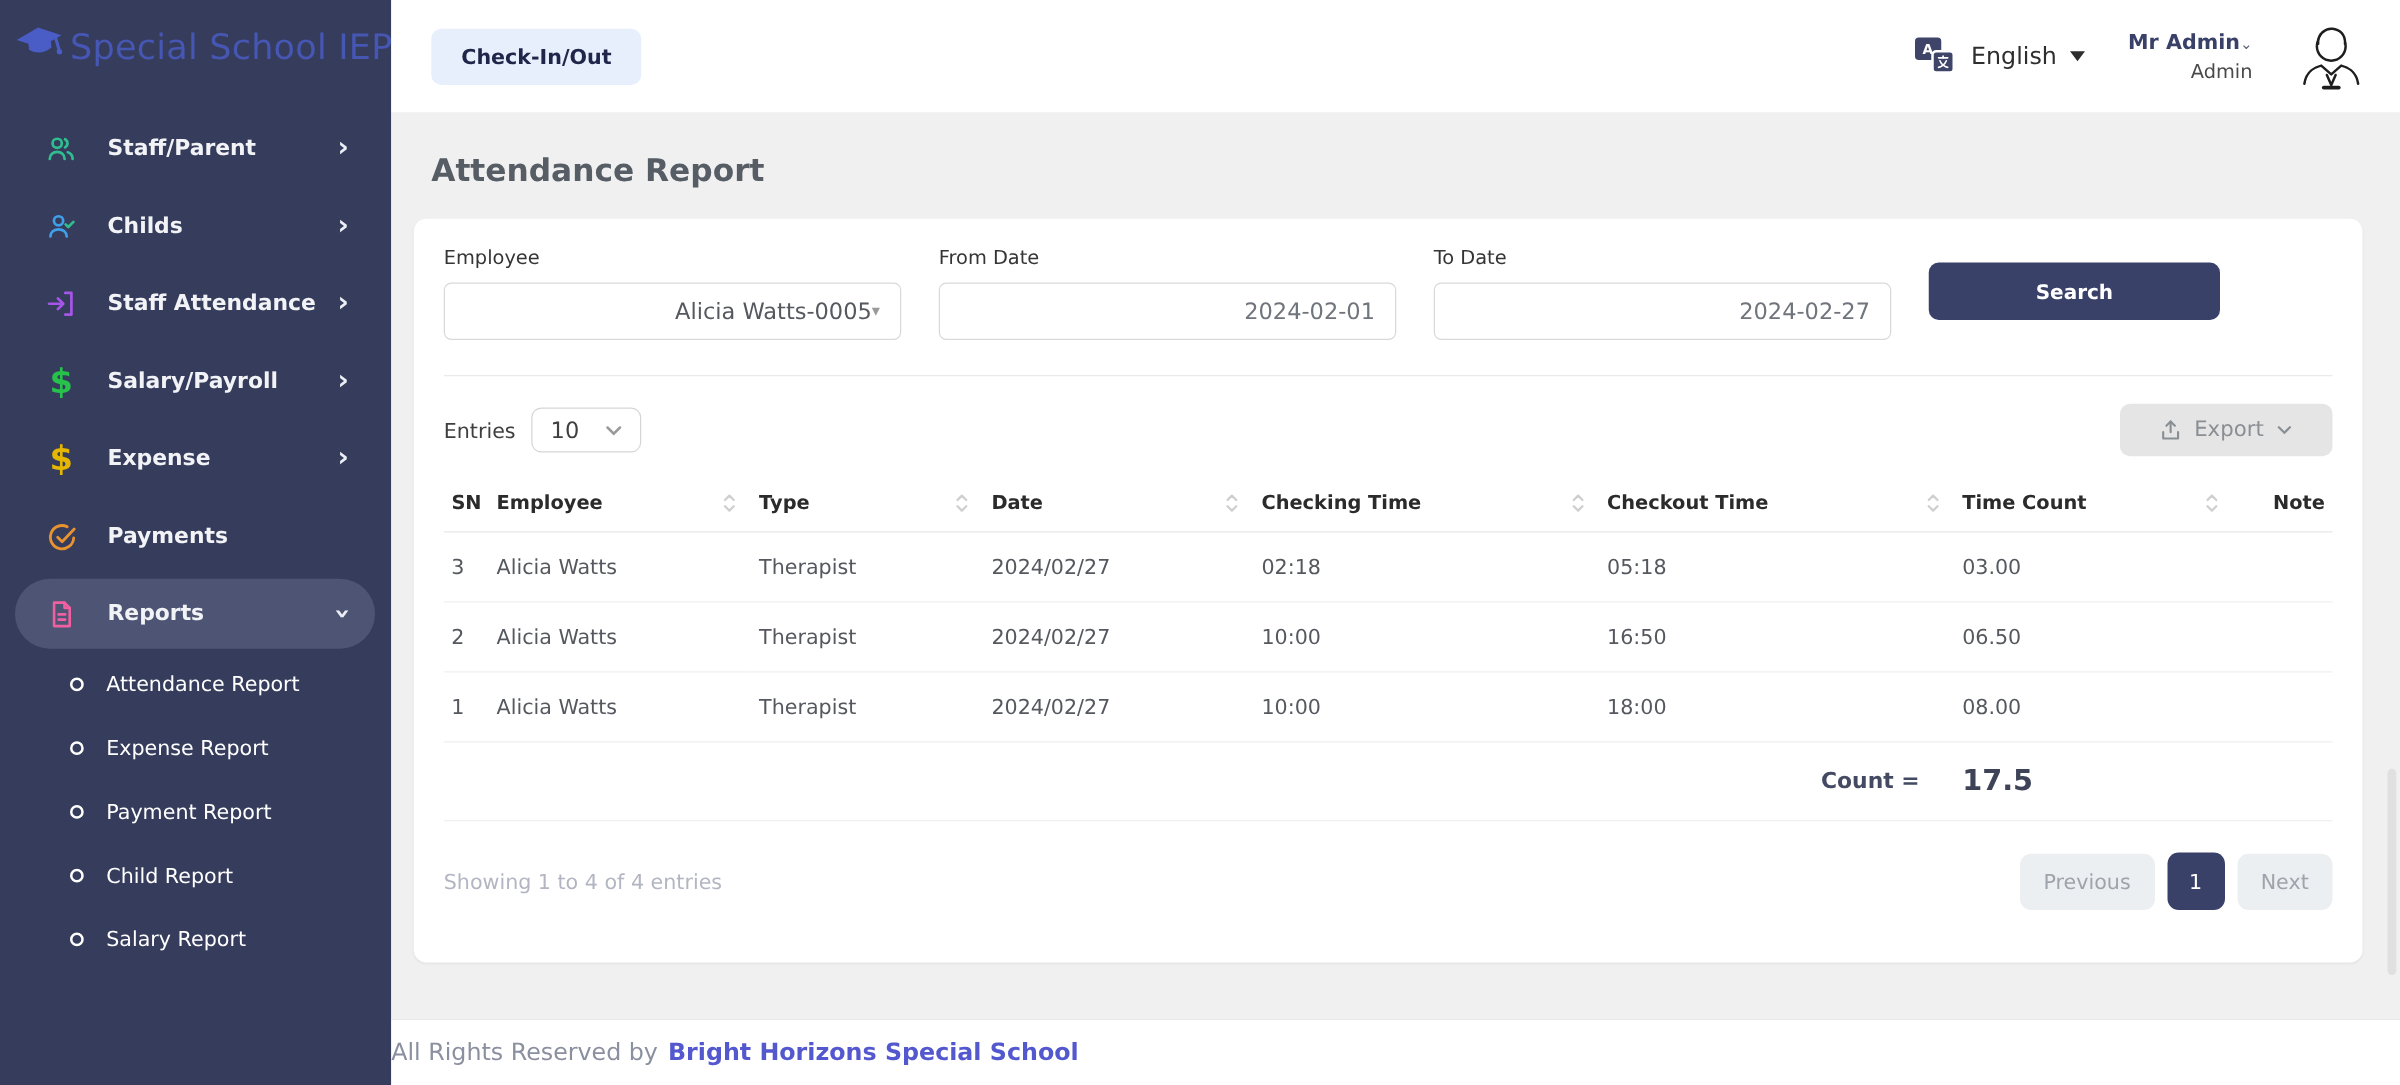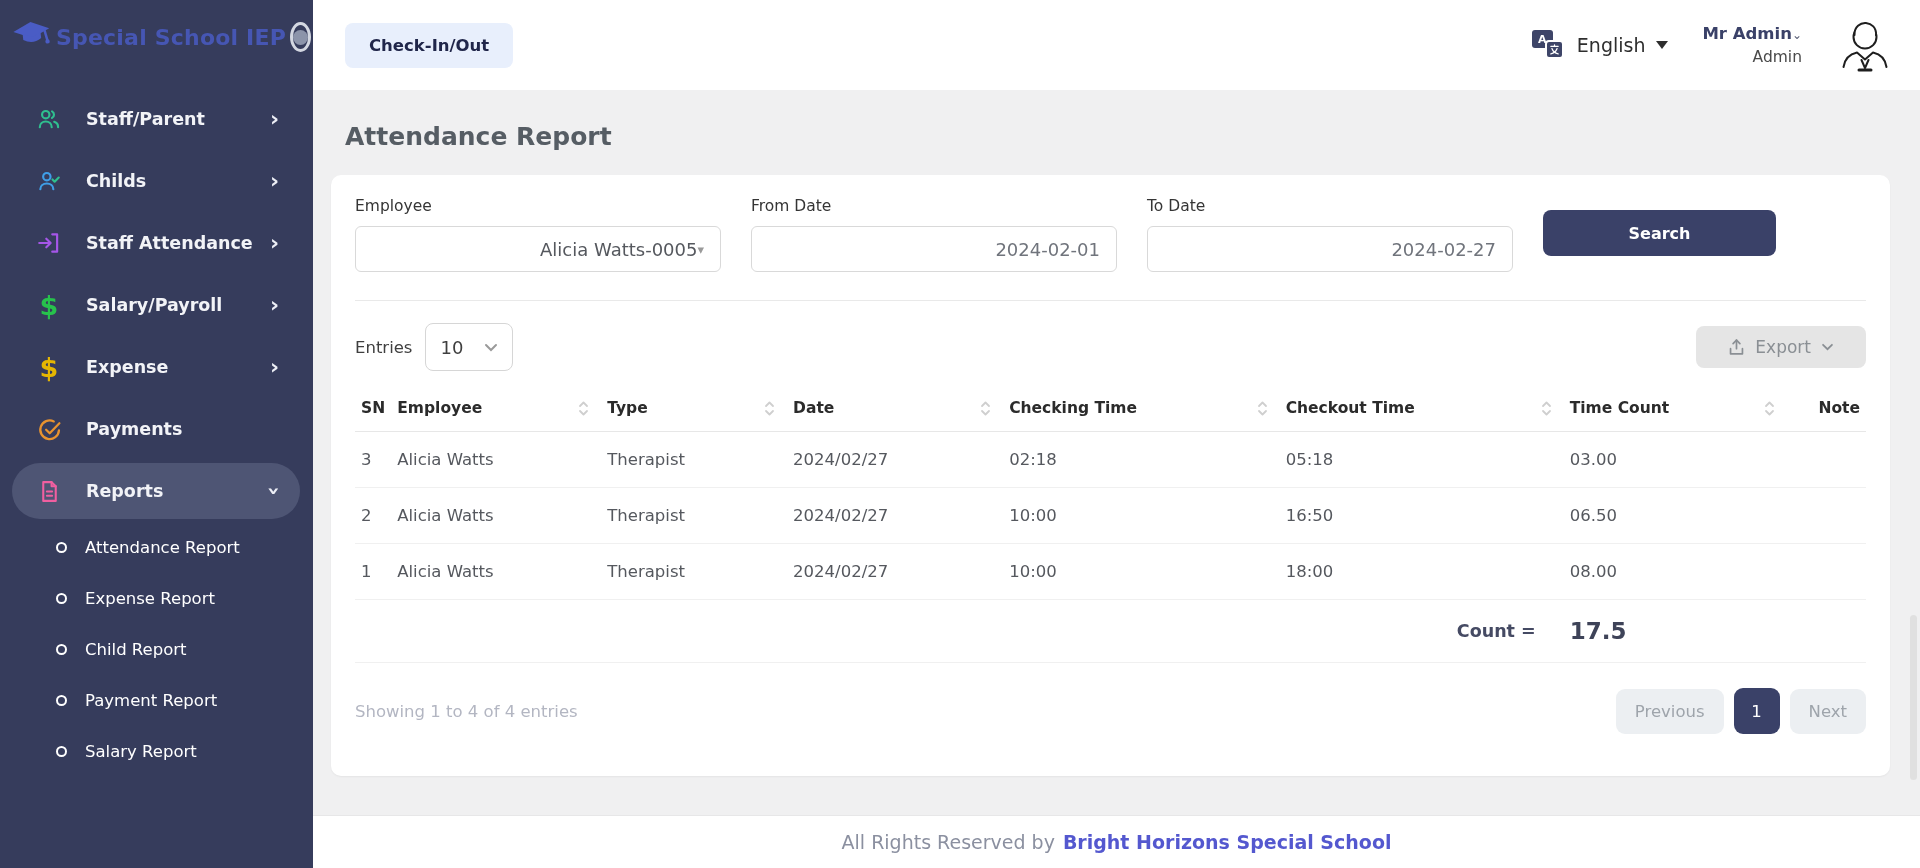--- a/index.html
+++ b/index.html
@@ -4,21 +4,21 @@
 <style>
   * { margin:0; padding:0; box-sizing:border-box; }
   html,body { width:1920px; height:868px; overflow:hidden;
     font-family:"DejaVu Sans","Liberation Sans",sans-serif; }
   .app { display:flex; width:1920px; height:868px; background:#f0f0f1; position:relative; }
 
   
   .sidebar { width:313px; flex-shrink:0; background:#363C5C; color:#fff; height:100%; }
   .logo-row { display:flex; align-items:center; padding:18px 12px 10px 12px; gap:4px; }
   .logo-cap { transform:rotate(-6deg); flex-shrink:0; }
-  .logo-text { color:#4656B3; font-size:22px; font-weight:700; letter-spacing:.2px; white-space:nowrap; }
+  .logo-text { color:#4656B3; font-size:28px; font-weight:400; letter-spacing:.2px; white-space:nowrap; }
   .collapse-circle { margin-left:auto; width:30px; height:30px; border-radius:50%;
     border:3px solid #D3D7E1; display:flex; align-items:center; justify-content:center; background:#363C5C; cursor:pointer;}
   .collapse-circle .dot { width:15px; height:15px; border-radius:50%; background:#8C94AA; }
 
   .nav { padding-top:22px; }
   .nav-item { height:62px; display:flex; align-items:center; padding-left:34px; gap:22px;
     font-size:17.5px; font-weight:600; color:#F2F3F7; position:relative; cursor:pointer; }
   .nav-item .chev { position:absolute; right:34px; font-size:22px; font-weight:700; color:#EDEFF6; line-height:1;}
   .nav-item.active { background:#4E5574; border-radius:30px; margin:3px 13px 3px 12px;
     padding-left:22px; height:56px; }
@@ -61,21 +61,21 @@
   .field label { display:block; font-size:15.5px; color:#353535; margin-bottom:11px; }
   .control { height:46px; border:1px solid #D9D9D9; border-radius:6px; display:flex; align-items:center;
     justify-content:flex-end; padding:0 16px; font-size:18px; color:#70747C; cursor:pointer; background:#fff; }
   .control.select-val { color:#55585E; }
   .sel-caret { color:#9a9a9a; font-size:13px; }
   .btn-search { margin-top:13px; background:#3A4168; color:#fff; width:233px; height:46px;
     border-radius:8px; font-size:16px; font-weight:700; border:none; cursor:pointer; font-family:inherit; }
 
   .list-controls { display:flex; justify-content:space-between; align-items:center; padding:22px 0 18px; }
   .entries { display:flex; align-items:center; gap:13px; font-size:16.5px; color:#3F3F3F; }
-  .entries-select { width:88px; height:48px; border:1px solid #D6D6D6; border-radius:8px; display:flex;
+  .entries-select { width:88px; height:36px; border:1px solid #D6D6D6; border-radius:8px; display:flex;
     align-items:center; justify-content:space-between; padding:0 14px; font-size:18px; color:#3F3F3F;
     cursor:pointer; background:#fff; }
   .btn-export { background:#E5E5E5; color:#8A8F94; font-size:17px; display:flex; gap:10px; align-items:center;
     padding:11px 32px; border-radius:8px; border:none; cursor:pointer; font-family:inherit; }
 
   table.report { width:100%; border-collapse:collapse; }
   th { text-align:right; font-size:15.5px; font-weight:700; color:#2B2B2B;
     padding:10px 6px 14px; border-bottom:1px solid #E7E7E7; }
   .th-inner { display:flex; justify-content:space-between; align-items:center; padding-right:6px; }
   td { font-size:16.5px; color:#55585E; padding:18px 6px; border-bottom:1px solid #F0F0F0; }
@@ -84,21 +84,21 @@
 
   .table-footer { display:flex; justify-content:space-between; align-items:center; padding:25px 0 28px; }
   .showing { color:#B3B6C2; font-size:16.5px; }
   .pagination { display:flex; gap:10px; align-items:center; }
   .page-btn { background:#ECEFF2; color:#9EA4AB; font-size:16.5px; padding:13px 19px; border-radius:9px;
     border:none; cursor:pointer; font-family:inherit; }
   .page-current { background:#3A4168; color:#fff; width:46px; height:46px; border-radius:9px;
     display:flex; align-items:center; justify-content:center; font-size:16.5px; cursor:pointer; }
 
   .footer { height:53px; background:#fff; border-top:1px solid #E7E7E8; display:flex; align-items:center;
-    justify-content:center; gap:8px; font-size:19px; }
+    gap:8px; font-size:19px; }
   .footer-text { color:#8B90A0; }
   .footer-link { color:#5458CF; font-weight:700; cursor:pointer; }
 
   .scroll-thumb { position:absolute; right:3px; top:615px; width:7px; height:165px;
     background:#E0E0E0; border-radius:4px; }
 </style>
 </head>
 <body>
 
 <div class="app">
@@ -200,25 +200,25 @@
         <div class="sub-item">
           <span class="bullet"></span>
           <span>Attendance Report</span>
         </div>
         <div class="sub-item">
           <span class="bullet"></span>
           <span>Expense Report</span>
         </div>
         <div class="sub-item">
           <span class="bullet"></span>
-          <span>Child Report</span>
+          <span>Payment Report</span>
         </div>
         <div class="sub-item">
           <span class="bullet"></span>
-          <span>Payment Report</span>
+          <span>Child Report</span>
         </div>
         <div class="sub-item">
           <span class="bullet"></span>
           <span>Salary Report</span>
         </div>
       </div>
     </nav>
   </aside>
 
   <div class="main-col">

